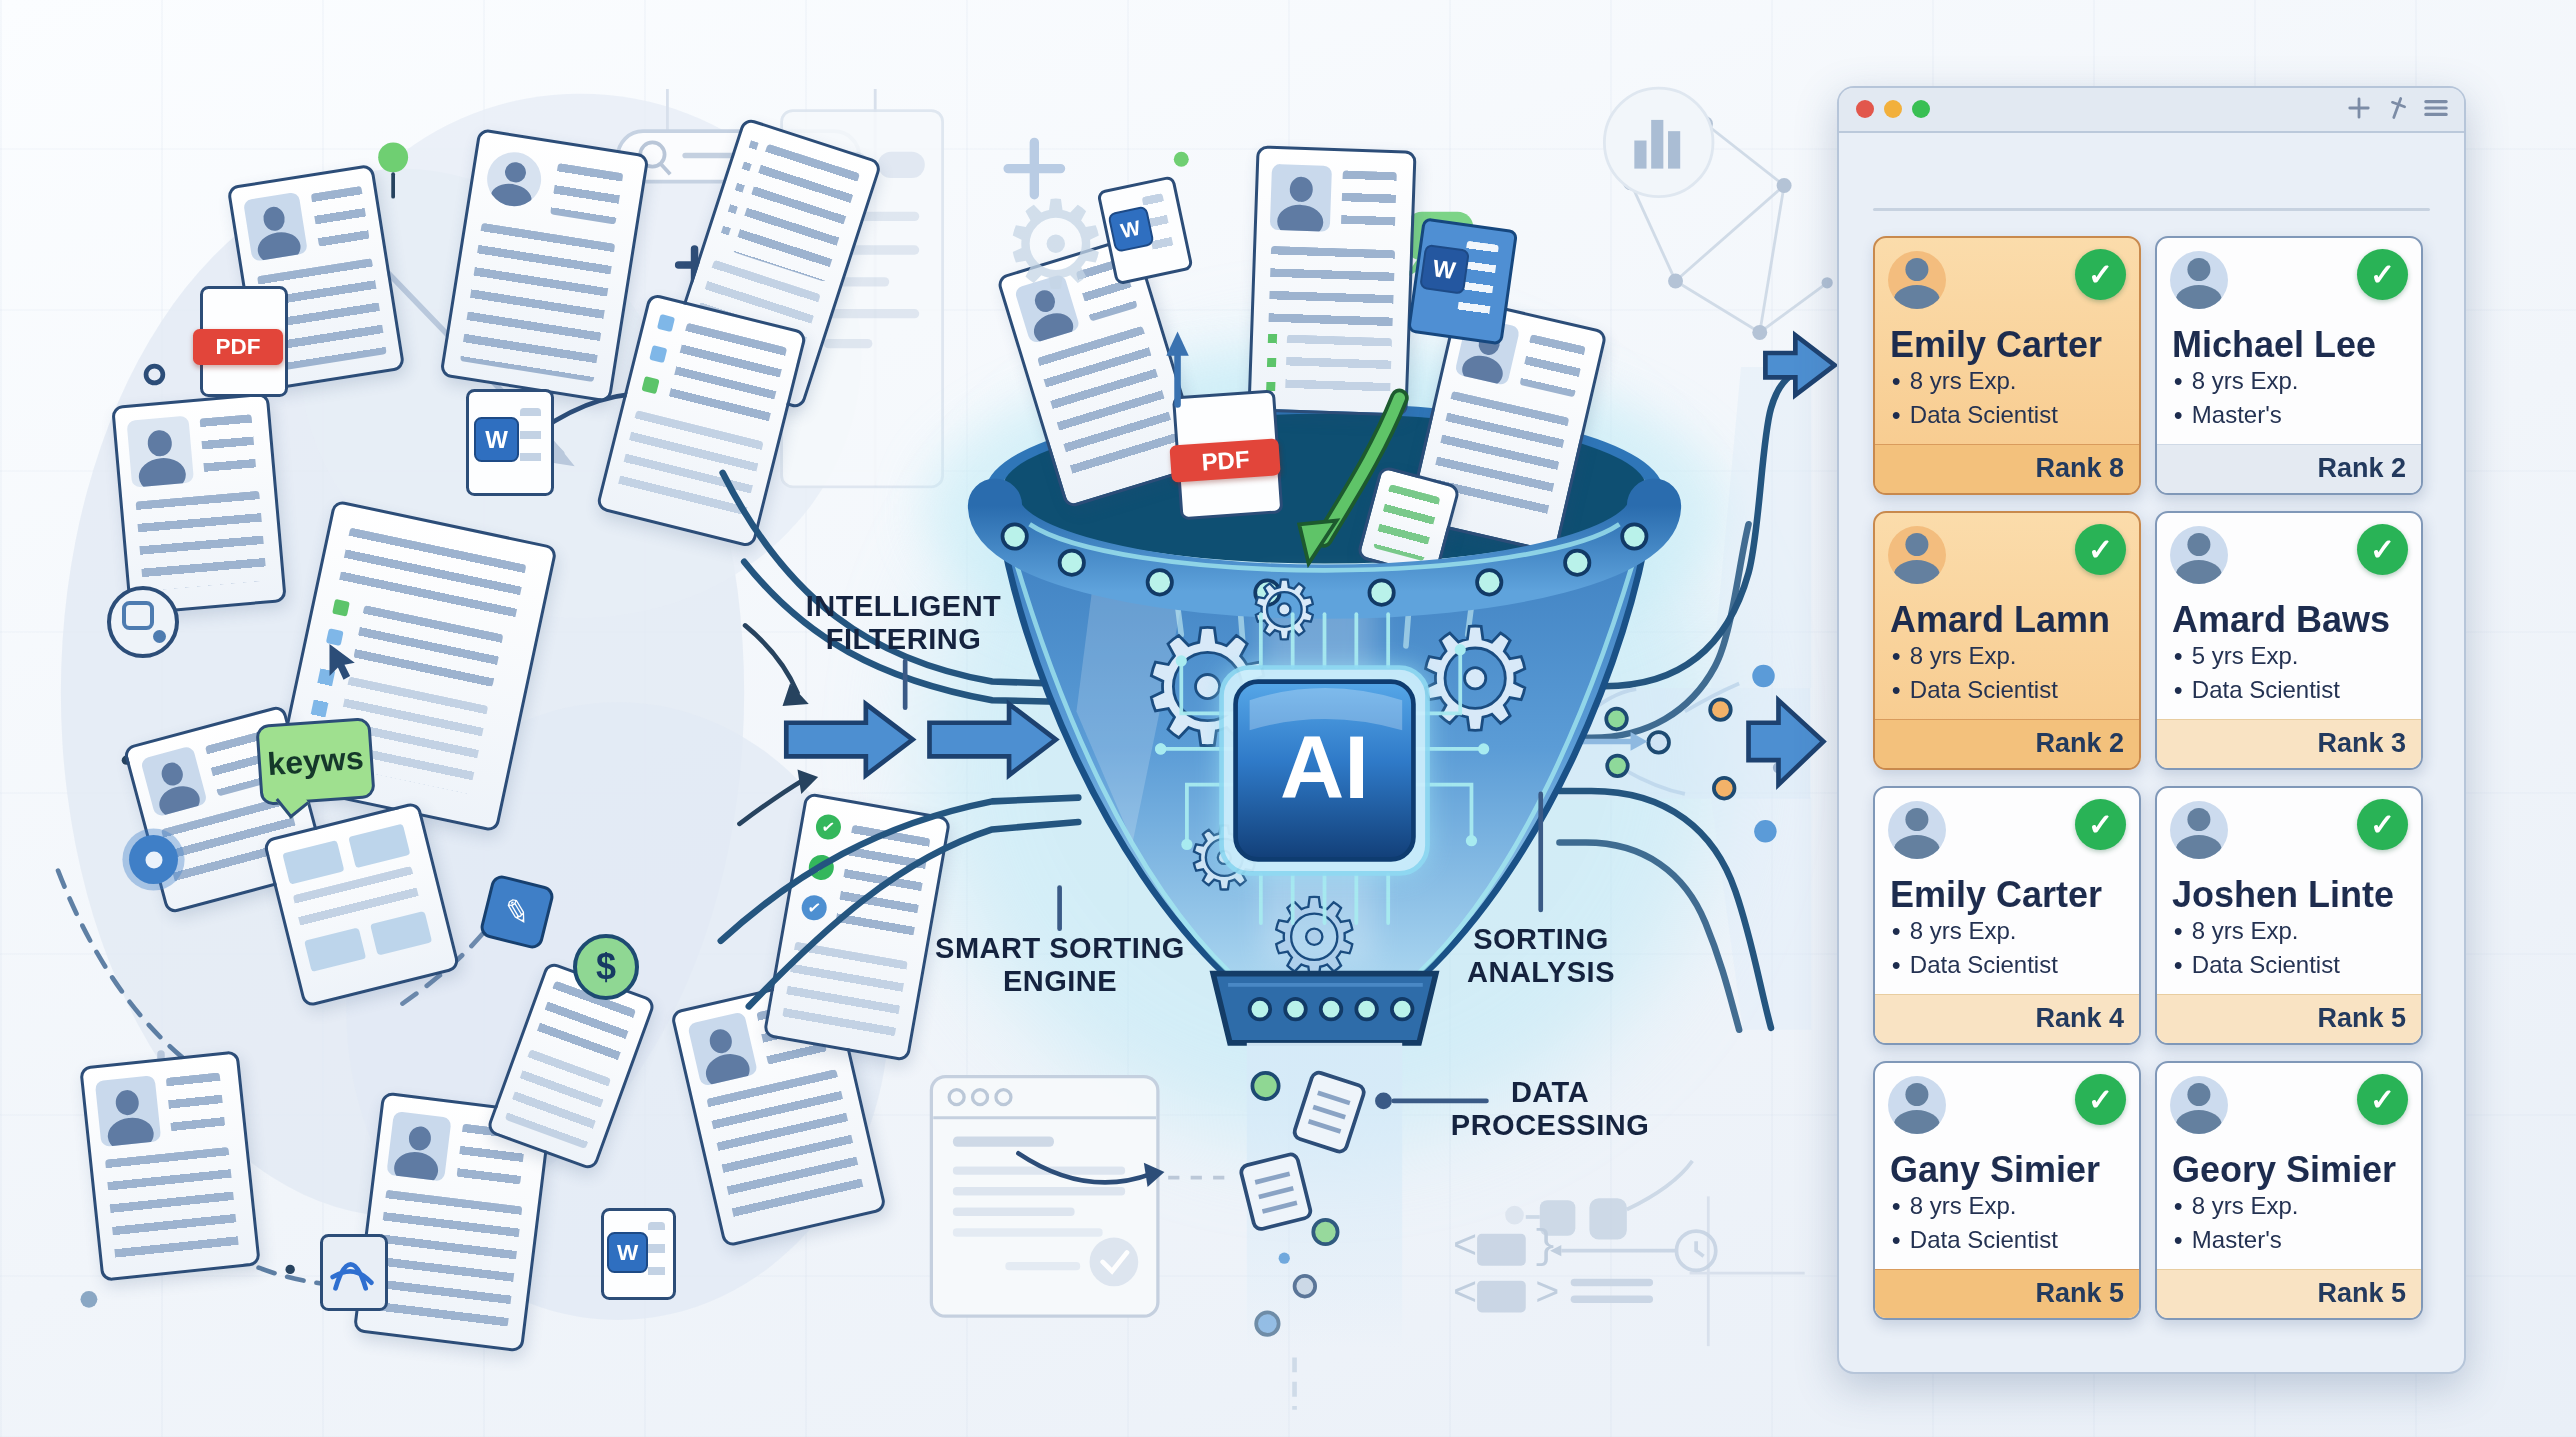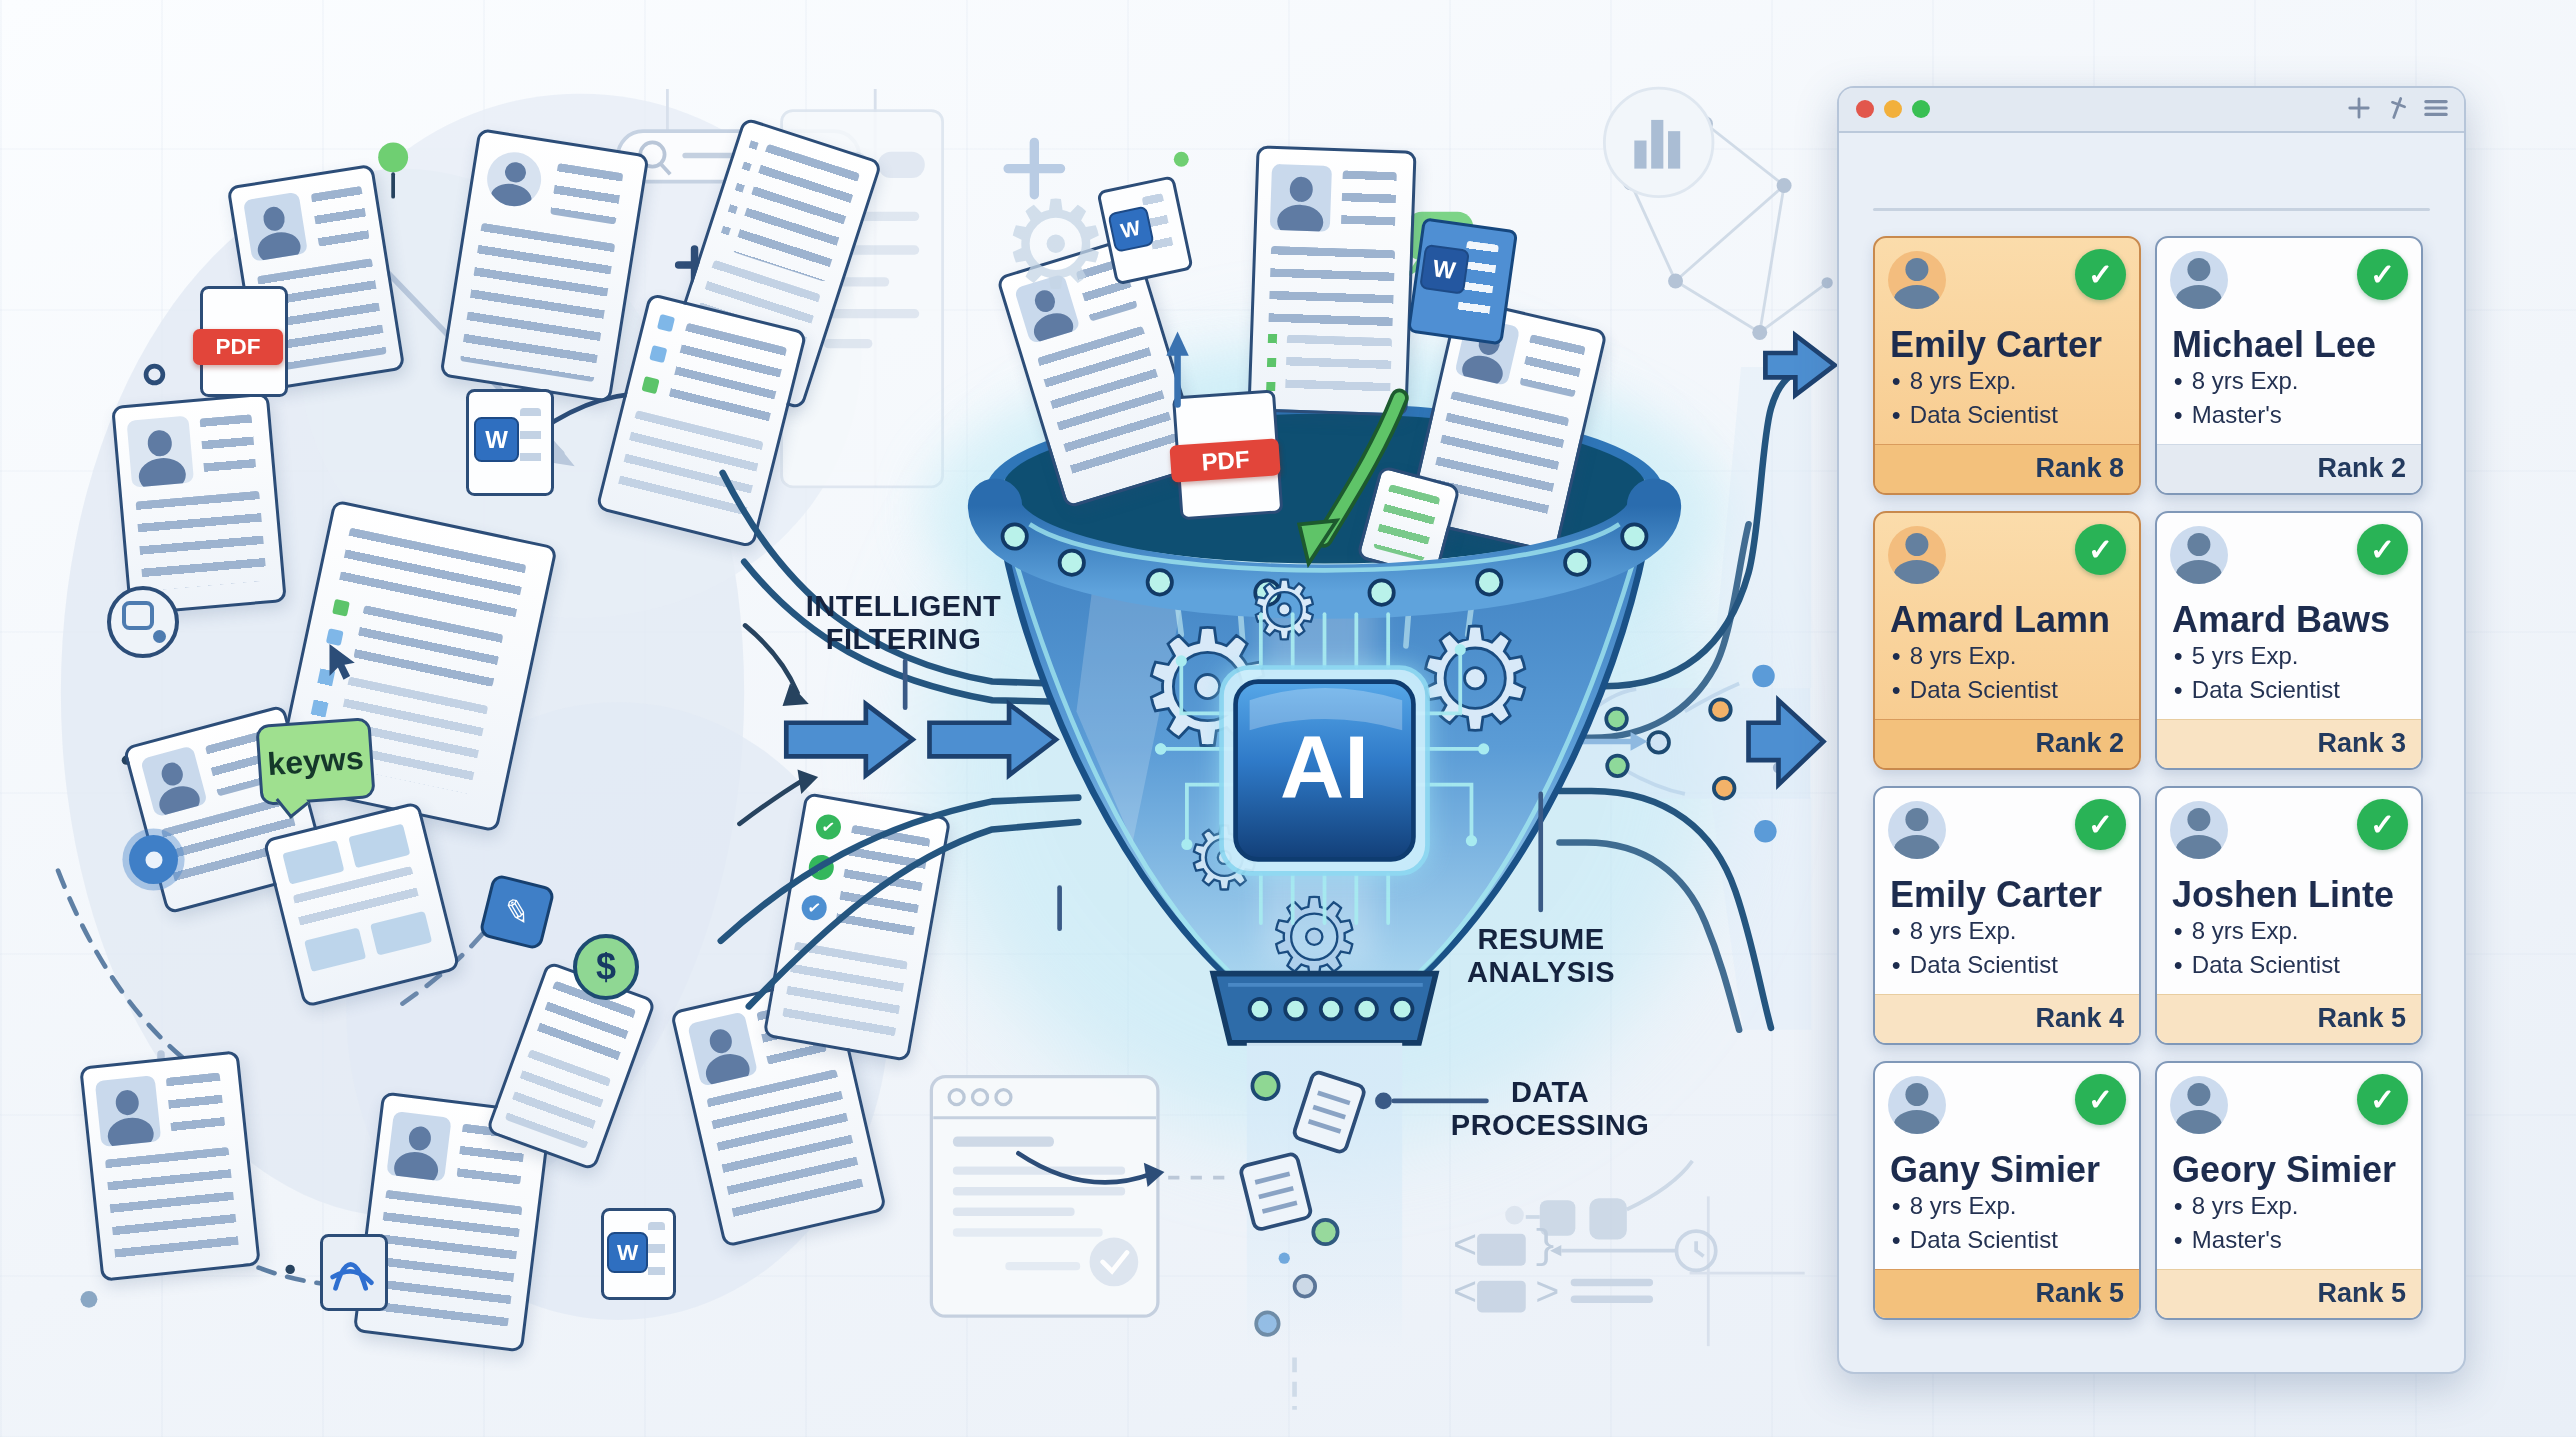--- a/index.html
+++ b/index.html
@@ -580,21 +580,22 @@
       <line x1="1132" y1="948" x2="1132" y2="992"></line>
       <line x1="1646" y1="848" x2="1646" y2="972"></line>
       <line x1="1489" y1="1176" x2="1588" y2="1176"></line>
     </g>
     <circle cx="1478" cy="1176" r="9" fill="#3a5a86"></circle>
 
     <polygon points="352,688 352,722 361,713 367,726 374,722 368,710 379,708" fill="#2c4d78"></polygon>
   </svg>
 
   <div class="biglabel" style="left:791px;top:590px;width:225px">INTELLIGENT FILTERING</div>
-  <div class="biglabel" style="left:1466px;top:923px;width:150px">RESUME ANALYSIS</div>
+  <div class="biglabel" style="left:910px;top:932px;width:300px">SMART SORTING ENGINE</div>
+  <div class="biglabel" style="left:1466px;top:923px;width:150px">SORTING ANALYSIS</div>
   <div class="biglabel" style="left:1447px;top:1076px;width:206px">DATA PROCESSING</div>
 
   <div class="window">
     <div class="titlebar">
       <span class="tdot" style="left:17px;background:#e2574c"></span>
       <span class="tdot" style="left:45px;background:#f2b03c"></span>
       <span class="tdot" style="left:73px;background:#39bf53"></span>
       <span class="wicons">
         <svg width="24" height="24" viewBox="0 0 26 26">
           <path d="M13 3 V23 M3 13 H23" stroke="#7c8ca6" stroke-width="3" stroke-linecap="round"></path>

